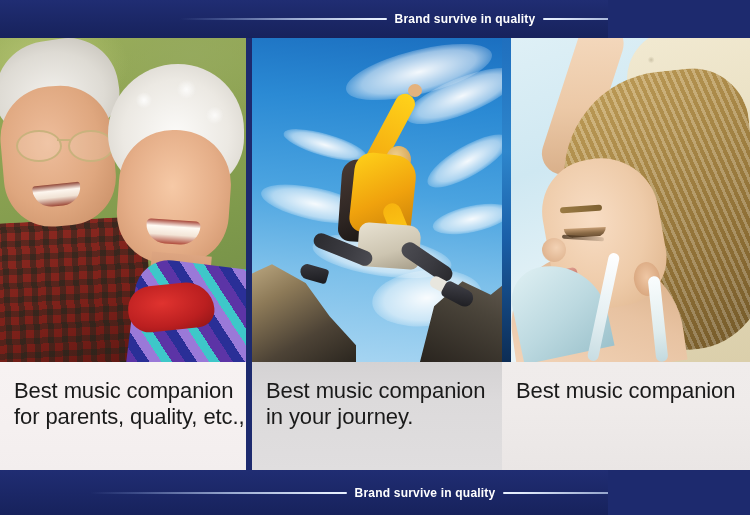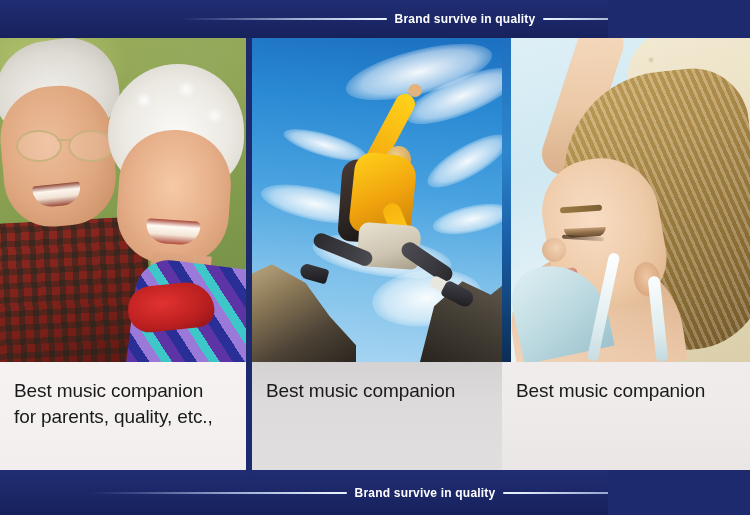--- a/index.html
+++ b/index.html
@@ -103,21 +103,21 @@
     height: 324px;
     overflow: hidden;
   }
 
   
   .caption {
     flex: 1 1 auto;
     position: relative;
     padding: 16px 6px 0 14px;
     box-sizing: border-box;
-    font-size: 19px;
+    font-size: 22px;
     line-height: 26px;
     color: #1a1a1a;
     letter-spacing: -0.1px;
   }
   .cap1 { background: linear-gradient(180deg,#f7f2f2 0%, #f6f1f1 40%, #f3eeee 100%); }
   .cap2 { background: linear-gradient(180deg,#d4d2d3 0%, #dcdadb 35%, #e0dedf 100%); }
   .cap3 { background: linear-gradient(180deg,#f0eceb 0%, #efebea 40%, #eae6e5 100%); }
   .caption .line { display: block; white-space: nowrap; }
 
   
@@ -479,20 +479,21 @@
           <span class="j-shorts"></span>
           <span class="j-leg-l"></span>
           <span class="j-leg-r"></span>
           <span class="j-shoe-l"></span>
           <span class="j-sock"></span>
           <span class="j-shoe-r"></span>
         </div>
       </div>
       <div class="caption cap2">
         <span class="line">Best music companion</span>
+        <span class="line">in your journey.</span>
       </div>
     </div>
 
     <div class="panel p3">
       <div class="photo ph3">
         <div class="blue-edge"></div>
         <div class="towel"></div>
         <div class="arm"></div>
         <div class="hair"></div>
         <div class="shoulder"></div>

